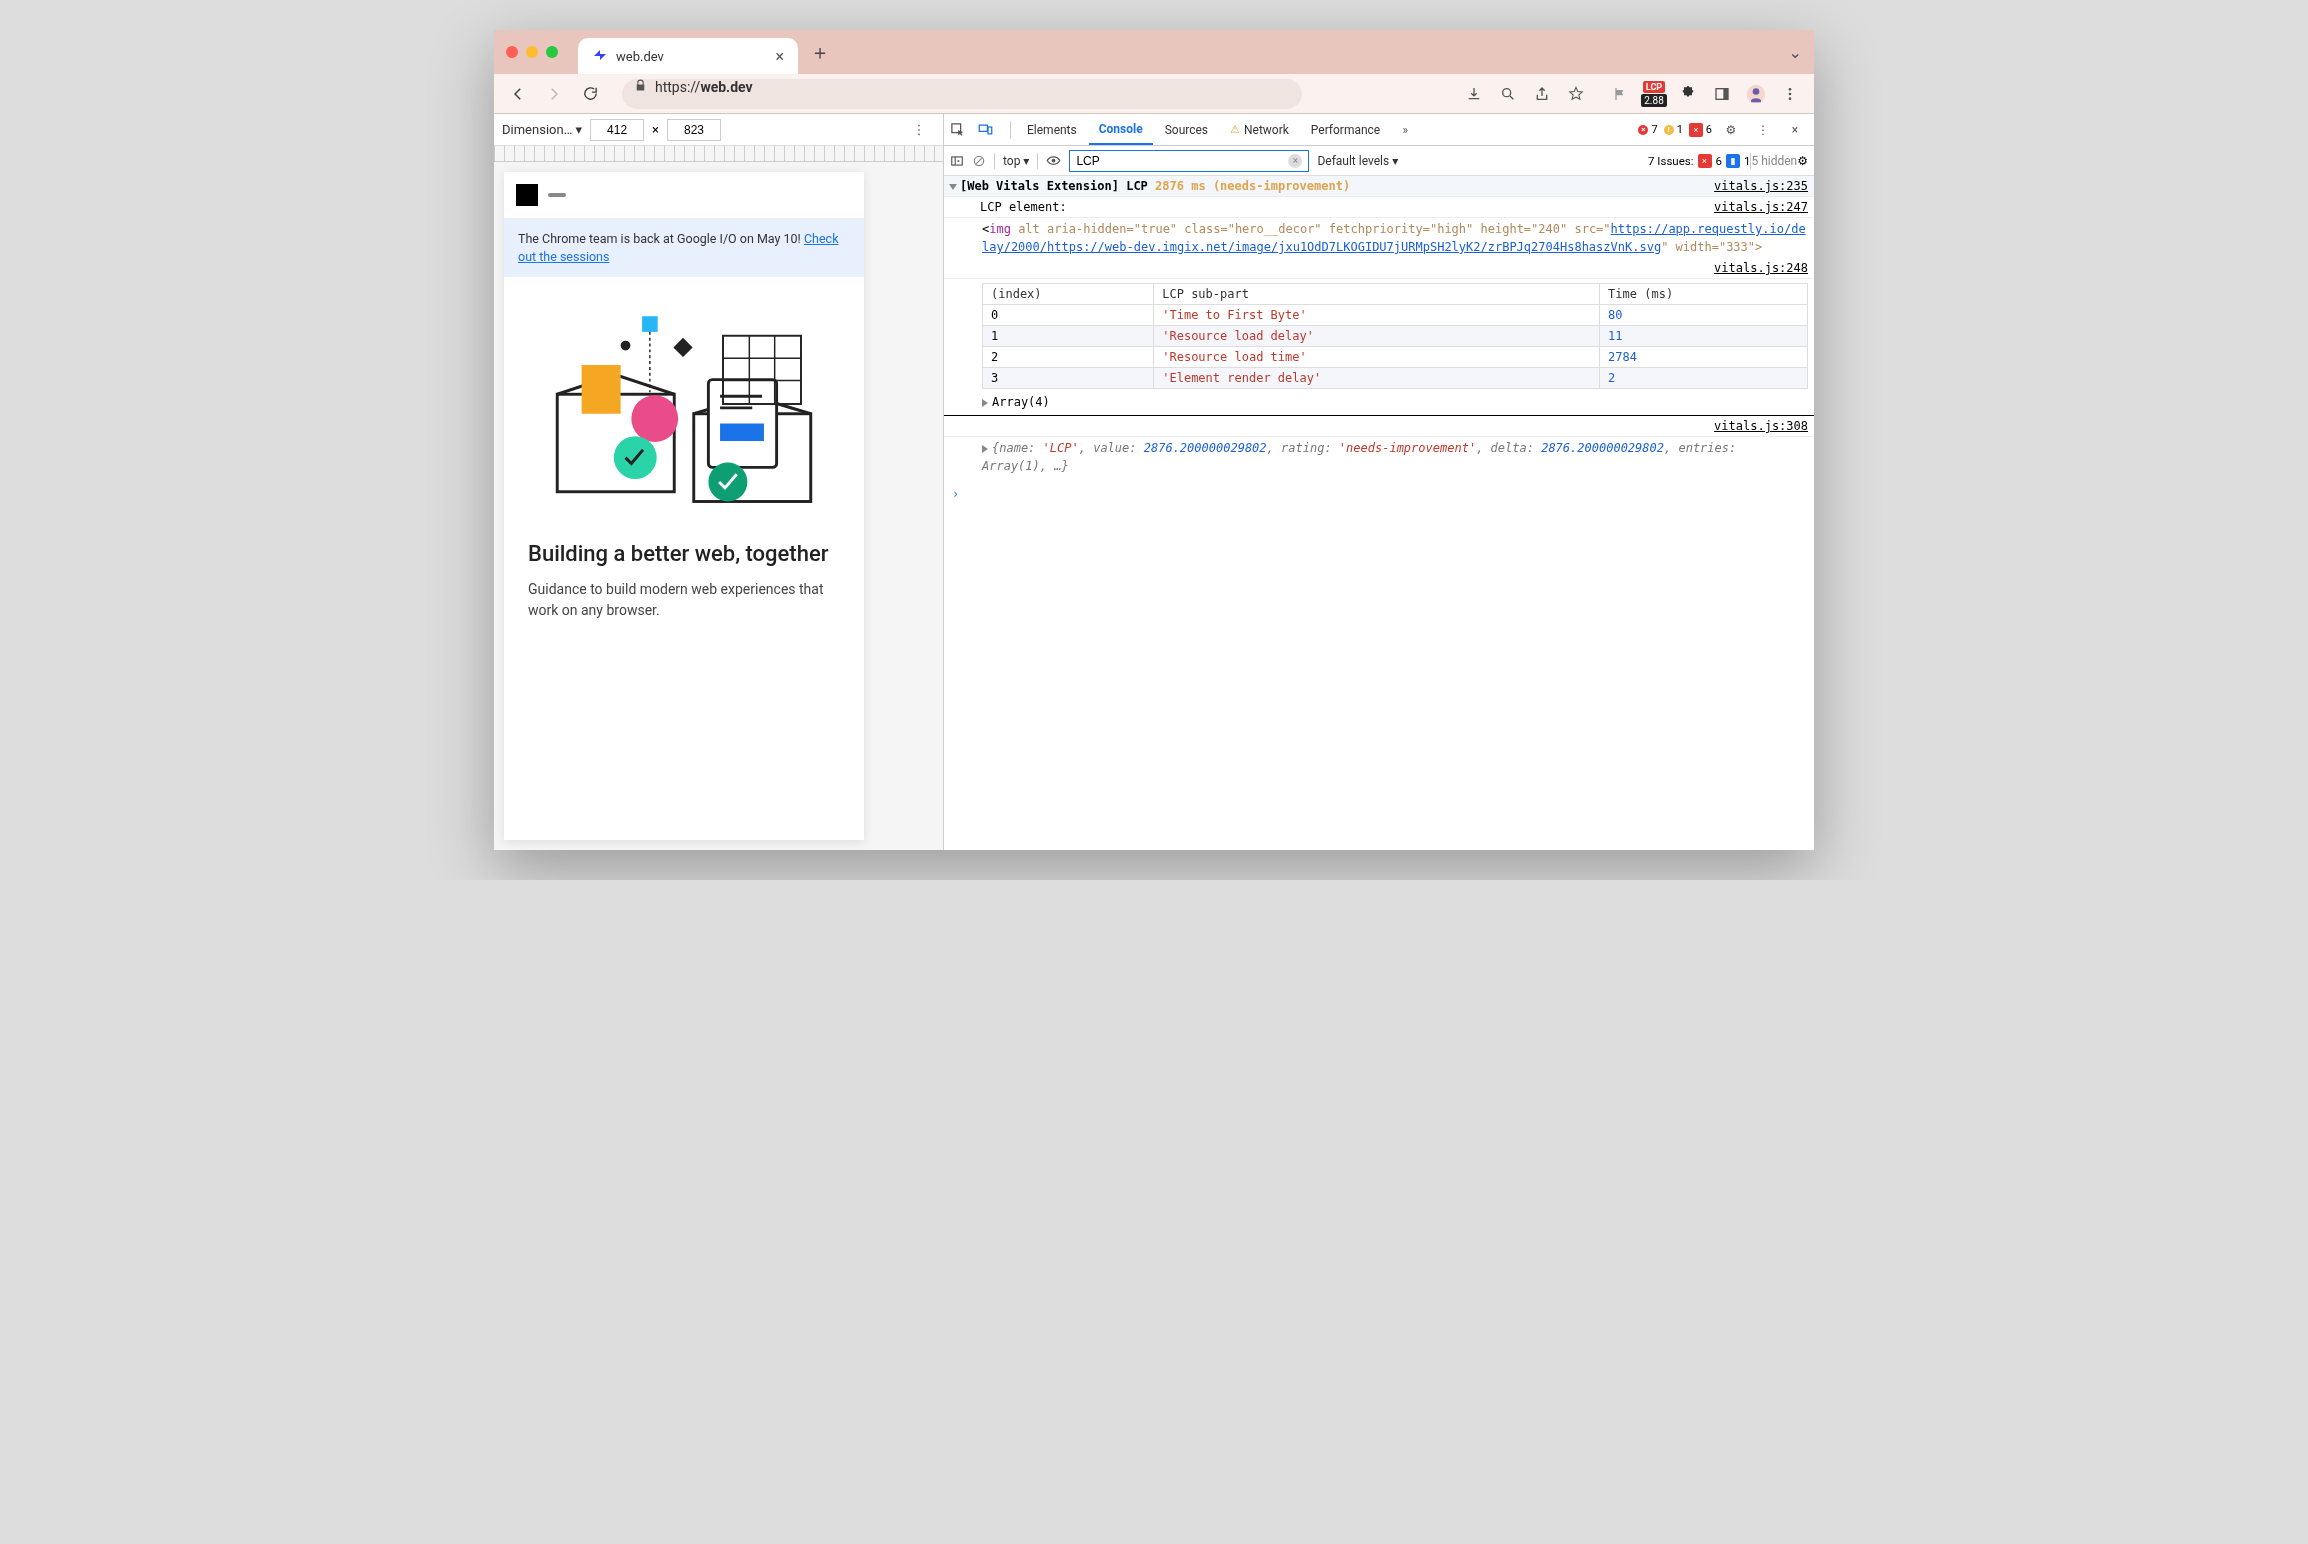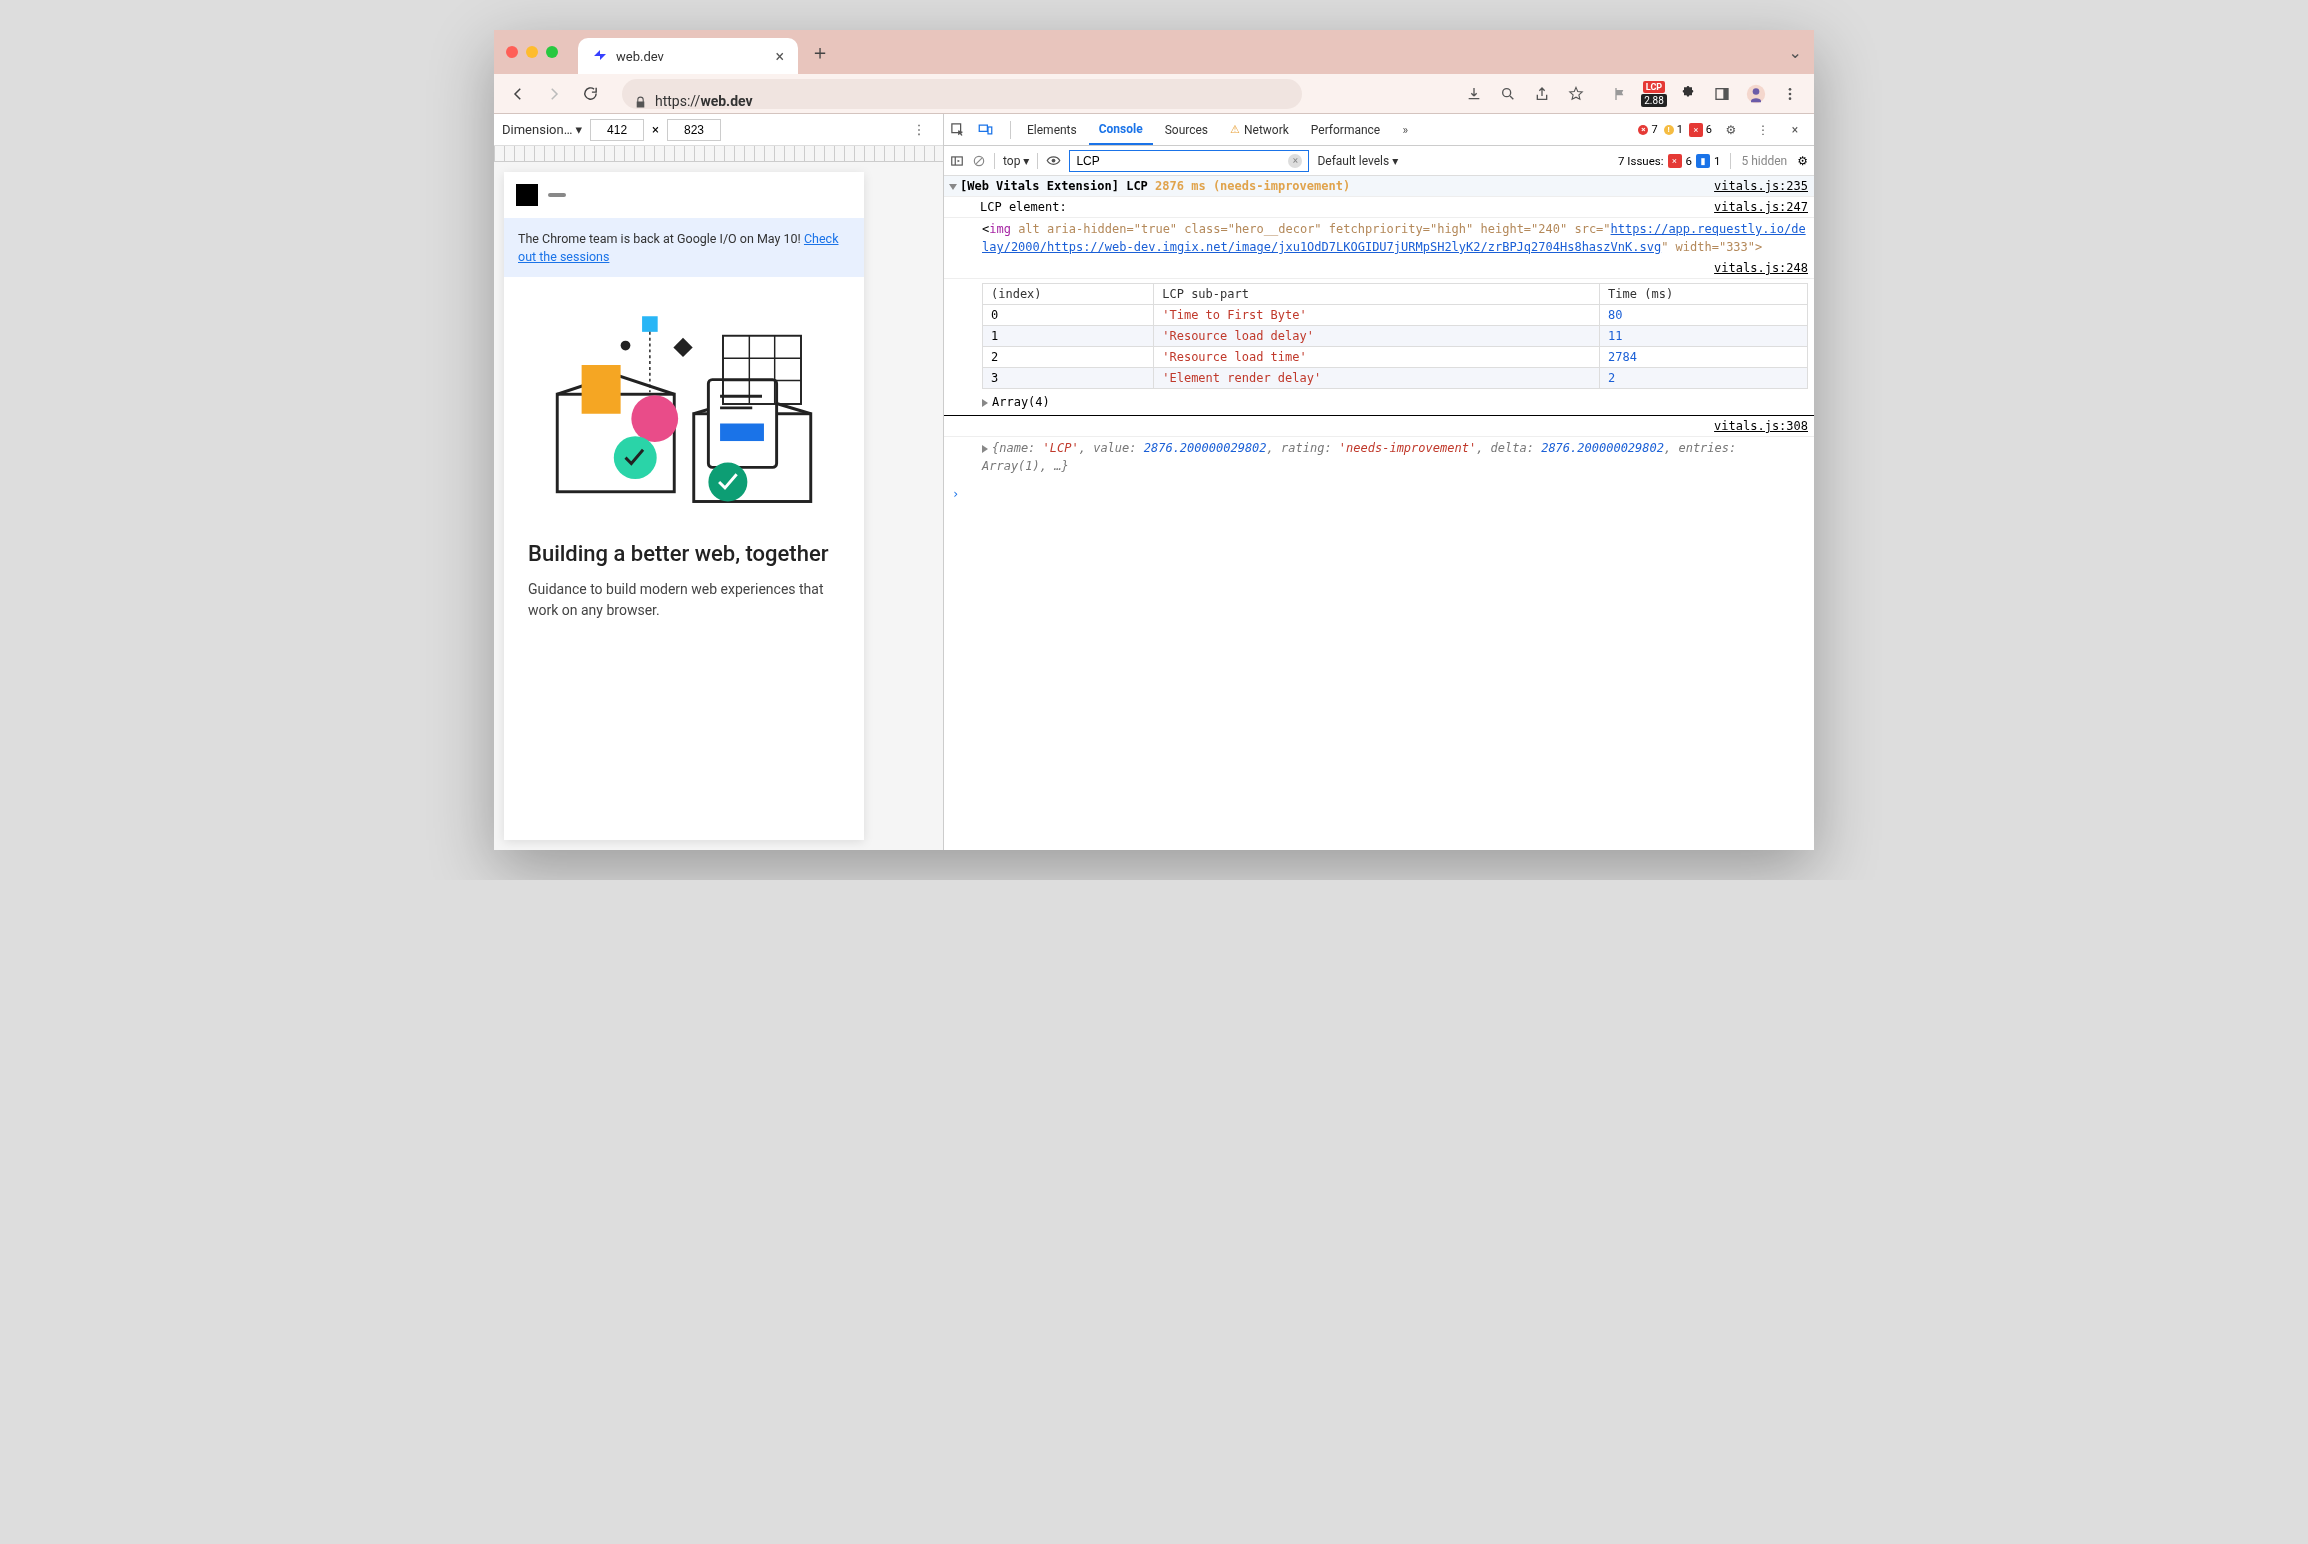--- a/index.html
+++ b/index.html
@@ -17,21 +17,21 @@
 .tab-icon { width: 16px; height: 16px; }
 .tab-title { font-size: 13px; color: #333; flex: 1; }
 .tab-close { font-size: 16px; color: #555; cursor: pointer; }
 .tab-plus { margin-left: 12px; font-size: 20px; color: #444; cursor: pointer; }
 .tab-chev { margin-left: auto; color: #555; }
 
 
 .toolbar { height: 40px; background: #fbf2ef; display: flex; align-items: center; padding: 0 8px; gap: 4px; border-bottom: 1px solid #d4c4bf; }
 .tbtn { width: 32px; height: 32px; display: flex; align-items: center; justify-content: center; color: #555; cursor: pointer; border-radius: 4px; }
 .tbtn.dis { color: #bbb; }
-.addrbar { flex: 1; max-width: 680px; height: 30px; background: #f0e4e0; border-radius: 16px; display: flex; align-items: flex-end; padding: 0 12px; gap: 8px; margin: 0 12px; }
+.addrbar { flex: 1; max-width: 680px; height: 30px; background: #f0e4e0; border-radius: 16px; display: flex; align-items: flex-start; padding: 0 12px; gap: 8px; margin: 0 12px; }
 .addrbar .lock { color: #666; }
 .addrbar .url { font-size: 14px; color: #333; }
 .toolbar-right { margin-left: auto; display: flex; align-items: center; gap: 2px; }
 .lcp-badge { background: #e53935; color: #fff; font-size: 9px; font-weight: 700; padding: 1px 3px; border-radius: 2px; }
 .lcp-num { background: #222; color: #fff; font-size: 10px; padding: 1px 3px; border-radius: 2px; }
 
 
 .split { flex: 1; display: flex; overflow: hidden; }
 .device-panel { width: 450px; border-right: 1px solid #ccc; display: flex; flex-direction: column; background: #f5f5f5; }
 .device-bar { height: 32px; display: flex; align-items: center; padding: 0 8px; gap: 8px; border-bottom: 1px solid #ddd; background: #fff; font-size: 13px; }
@@ -60,21 +60,21 @@
 .pill .dot { width:10px; height:10px; border-radius:50%; display:inline-flex; align-items:center; justify-content:center; font-size:8px; font-weight:700; }
 .dot.err{ background:#e53935; color:#fff; }
 .dot.wrn{ background:#f5bc42; color:#fff; }
 .sq { width:14px; height:14px; background:#e53935; color:#fff; font-size:9px; display:inline-flex; align-items:center; justify-content:center; border-radius:2px; }
 
 .dt-sub { height: 30px; display: flex; align-items: center; padding: 0 6px; gap: 8px; border-bottom: 1px solid #ddd; }
 .filter-input { flex: 0 0 240px; height: 22px; border: 1px solid #1a73e8; padding: 0 6px; font-size: 12px; display:flex; align-items:center; gap:4px; background:#fff; }
 .filter-input input { border:none; outline:none; flex:1; font-size:12px; }
 .clrx { color:#888; background:#ddd; border-radius:50%; width:14px; height:14px; font-size:10px; display:flex; align-items:center; justify-content:center; }
 .dd { display:flex; align-items:center; gap:3px; color:#333; cursor:pointer; }
-.dt-sub-right { margin-left:auto; display:flex; align-items:center; gap:10px; }
+.dt-sub-right { margin-left:auto; display:flex; align-items:center; }
 .issues { display:flex; align-items:center; gap:4px; font-size:11.5px; }
 .blue-sq { background:#1a73e8; color:#fff; width:14px; height:14px; font-size:9px; display:inline-flex; align-items:center; justify-content:center; border-radius:2px; }
 
 .console-body { flex:1; overflow:auto; font-family: Menlo, Consolas, monospace; font-size:12px; background:#fff; }
 .log { border-bottom: 1px solid #eee; padding: 3px 6px; }
 .log.head { background:#f3f7fb; display:flex; }
 .src { margin-left:auto; color:#000000; text-decoration:underline; cursor:pointer; white-space:nowrap; padding-left:10px; }
 .mono { font-family: Menlo, Consolas, monospace; }
 .orange { color:#e0a34c; font-weight:600; }
 .blue { color:#1a5fd6; }

